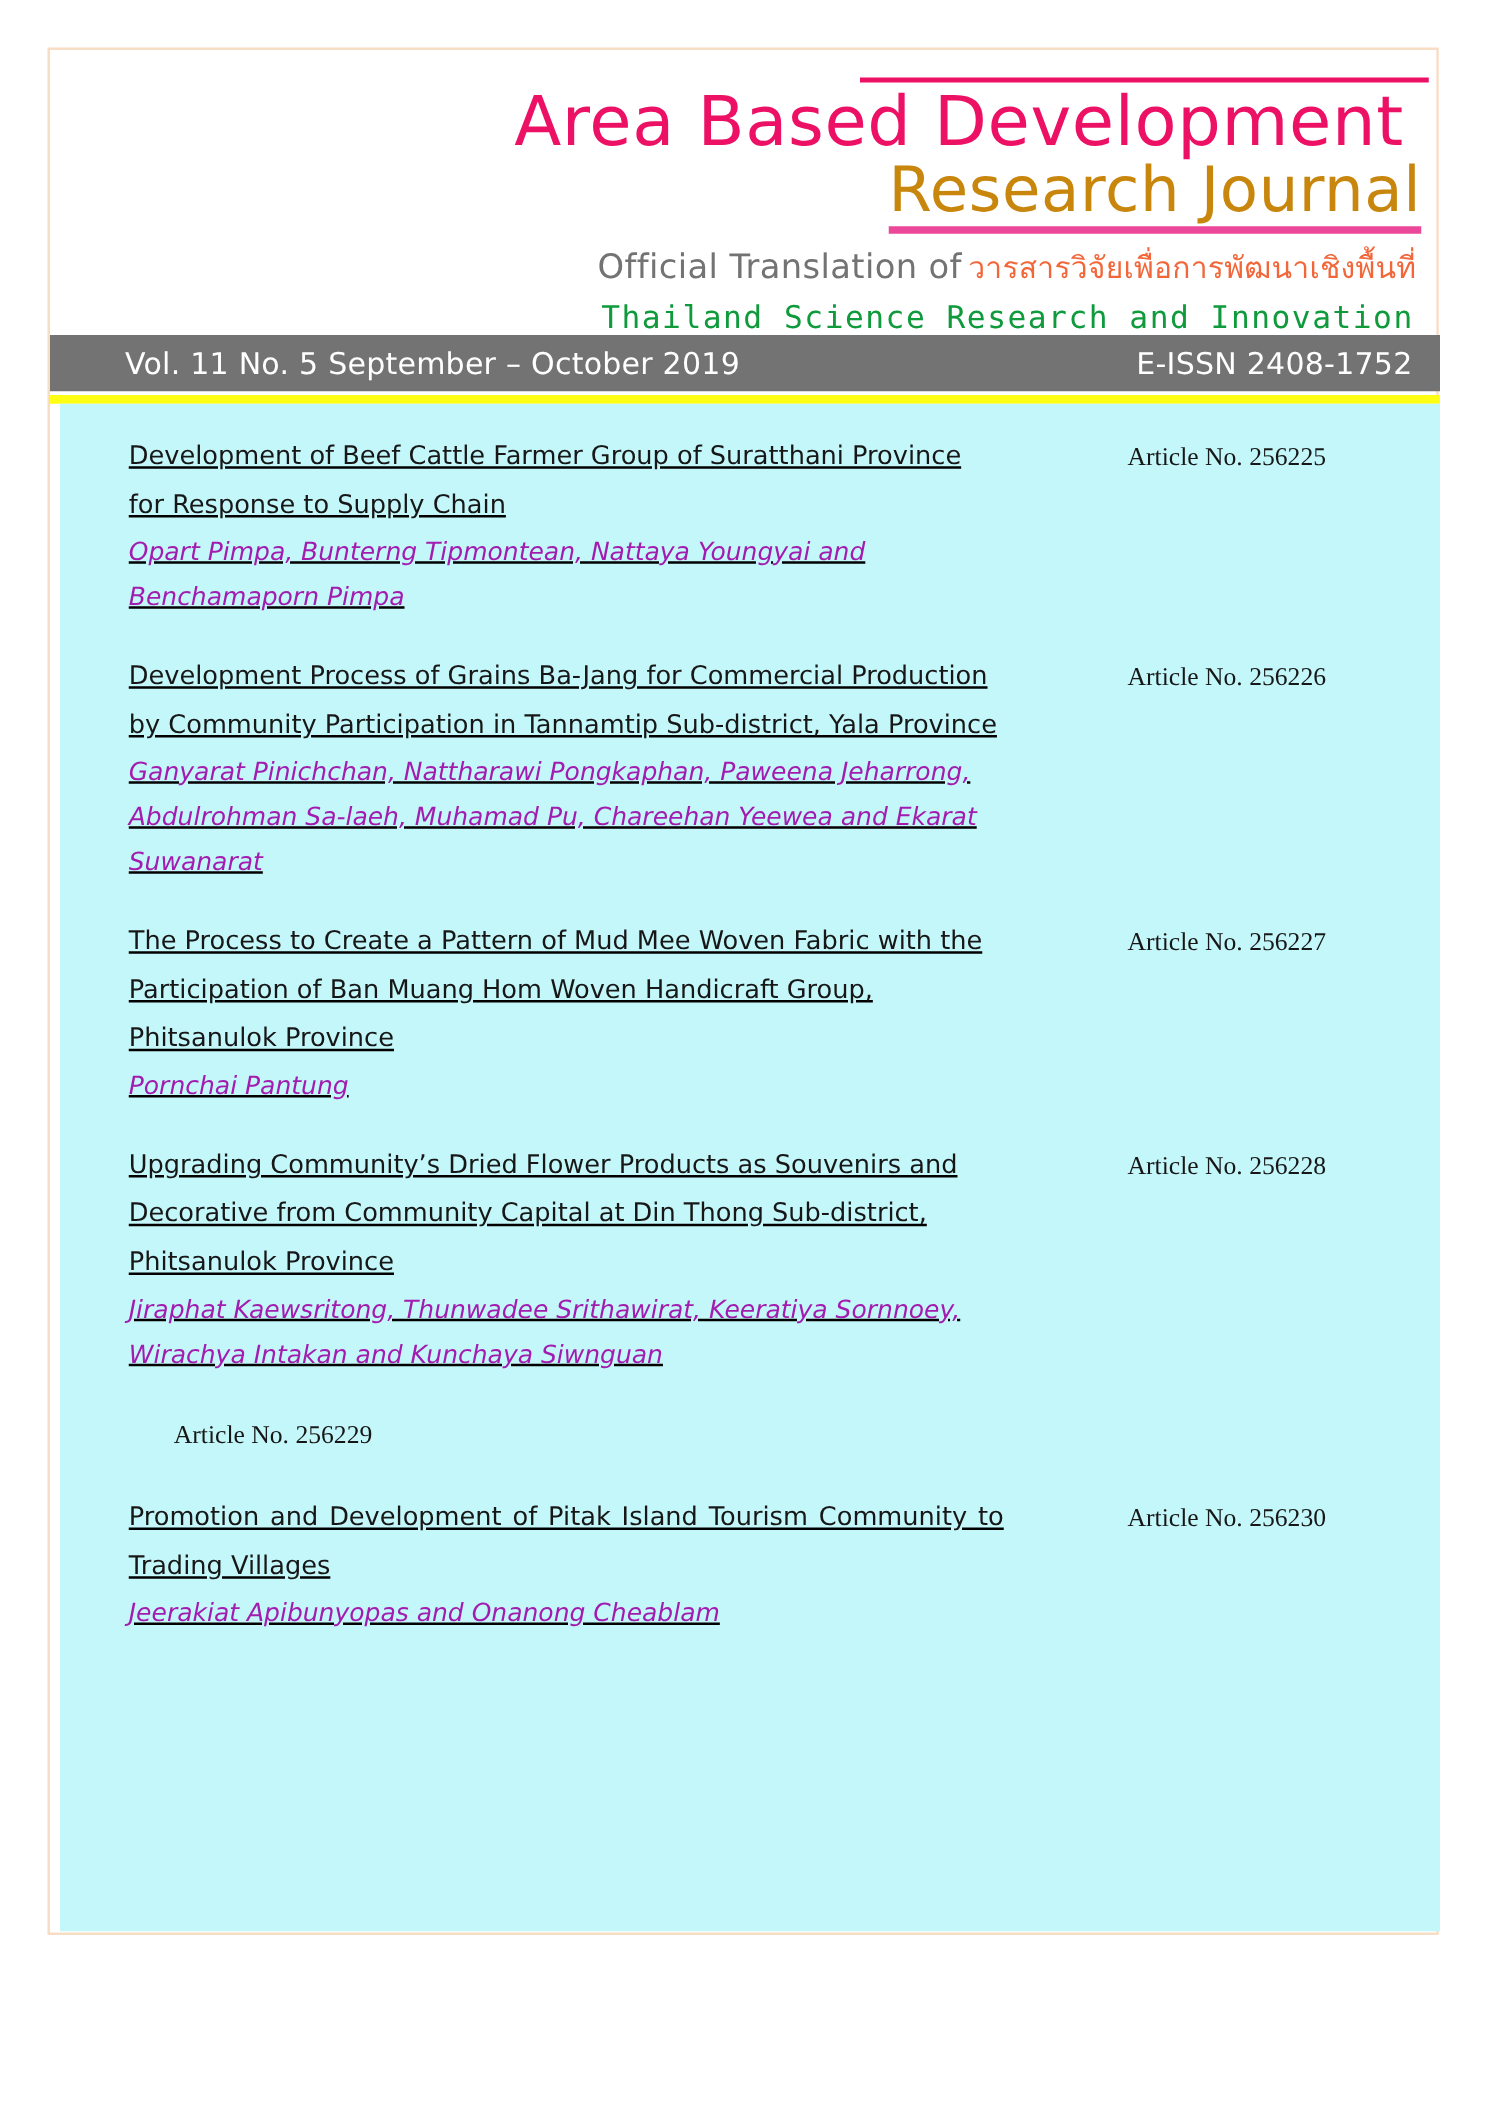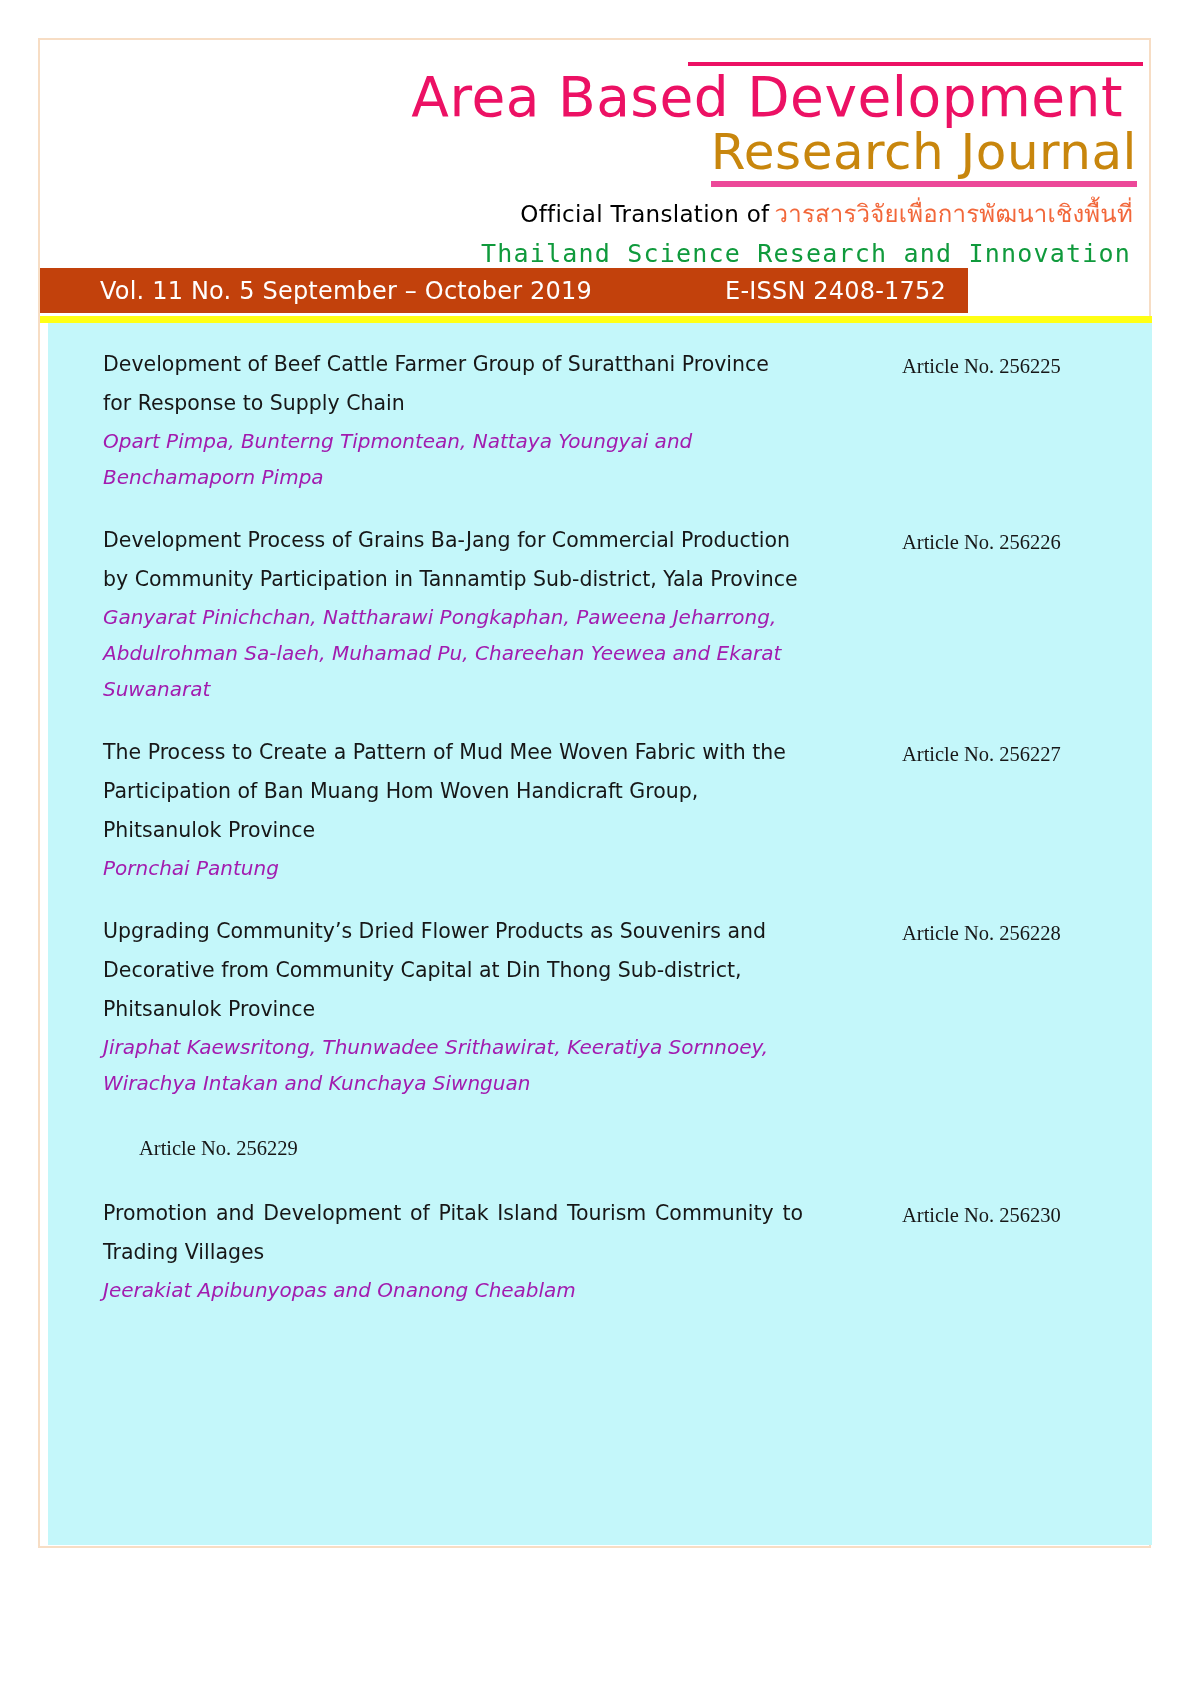--- a/index.html
+++ b/index.html
@@ -100,22 +100,22 @@
   }
 
   .title-official {
     text-align: right;
     padding-right: 10px;
     margin-top: 7px;
     white-space: nowrap;
   }
   .official-en {
     font-family: "DejaVu Sans", sans-serif;
-    font-size: 23px;
-    color: #000000;
+    font-size: 27px;
+    color: #737373;
     letter-spacing: 0.3px;
   }
   .official-th {
     font-family: "DejaVu Sans", sans-serif;
     font-size: 24px;
     color: #f2673a;
     letter-spacing: 0.2px;
   }
 
   .title-tsri {
@@ -126,23 +126,23 @@
     letter-spacing: 1.2px;
     color: #0f9a3c;
     white-space: nowrap;
   }
 
   
   .issue-band {
     position: absolute;
     left: 40px;
     top: 268px;
-    width: 928px;
+    width: 1112px;
     height: 45px;
-    background: #c2410c;
+    background: #737373;
     display: flex;
     align-items: center;
     justify-content: space-between;
     box-sizing: border-box;
     padding: 0 22px 0 60px;
   }
   .issue-left, .issue-right {
     color: #ffffff;
     font-family: "DejaVu Sans", sans-serif;
     font-size: 24px;
@@ -173,20 +173,21 @@
 
   .entry {
     display: flex;
     justify-content: space-between;
     align-items: flex-start;
     margin-bottom: 26px;
   }
   .entry-left {
     width: 700px;
     flex: 0 0 700px;
+    text-decoration: underline;
   }
   .entry-right {
     flex: 0 0 220px;
     text-align: left;
     padding-top: 2px;
     padding-left: 36px;
   }
 
   .entry-title {
     font-family: "DejaVu Sans", sans-serif;

